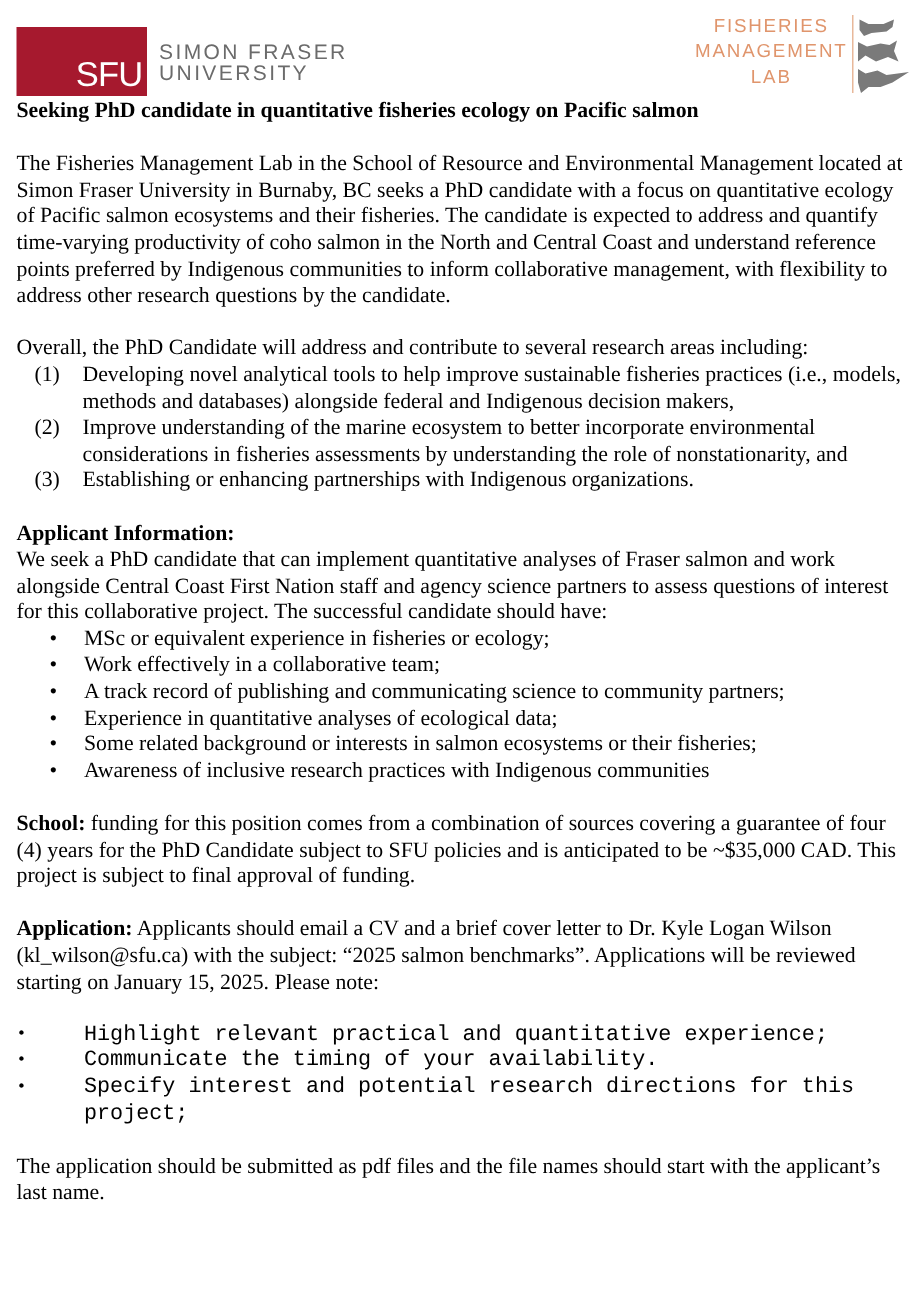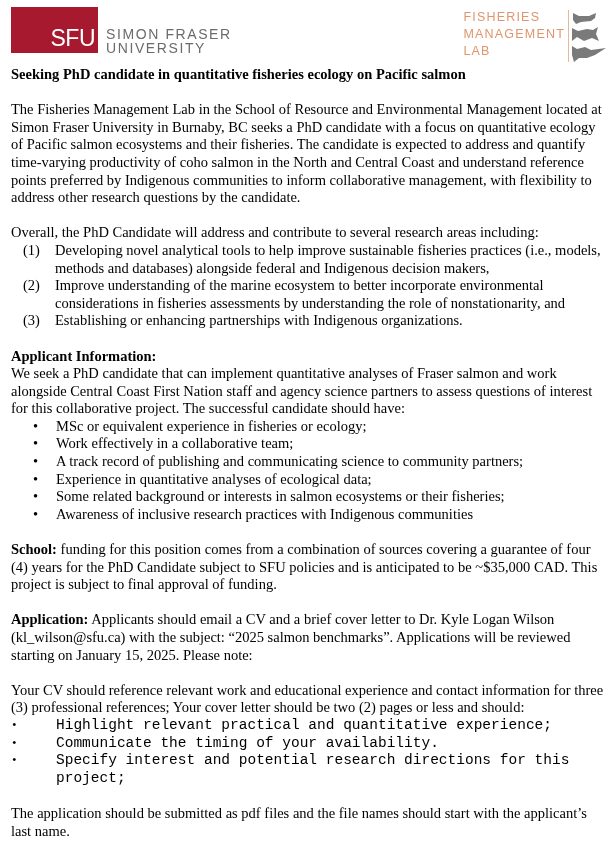--- a/index.html
+++ b/index.html
@@ -1,25 +1,25 @@
 <!DOCTYPE html>
 <html><head>
 <meta charset="utf-8">
 <style>
   html, body { margin: 0; padding: 0; background: #ffffff; }
   body { width: 613px; height: 859px; position: relative; overflow: hidden;
          font-family: "Liberation Serif", "DejaVu Serif", serif; color: #000; }
   .header { position: absolute; left: 0; top: 0; width: 613px; height: 62px; }
-  .sfu-block { position: absolute; left: 11px; top: 7px; width: 87px; height: 46px; background: #a6192e; }
+  .sfu-block { position: absolute; left: 11px; top: 18px; width: 87px; height: 46px; background: #a6192e; }
   .sfu-letters { position: absolute; right: 3px; bottom: 1px; color: #fff;
                  font-family: "Liberation Sans", "DejaVu Sans", sans-serif; font-size: 23px; letter-spacing: -0.5px; }
   .sfu-name { position: absolute; left: 106px; top: 27px; font-family: "Liberation Sans", "DejaVu Sans", sans-serif;
               font-size: 14px; letter-spacing: 1.6px; color: #6b6b6b; line-height: 14px; }
   .fml { position: absolute; right: 0; top: 7px; width: 200px; height: 54px; }
-  .fml-text { position: absolute; right: 48px; top: 2px; text-align: left;
+  .fml-text { position: absolute; right: 48px; top: 2px; text-align: center;
               font-family: "Liberation Sans", "DejaVu Sans", sans-serif; font-size: 12.5px;
               letter-spacing: 1.2px; color: #e0956c; line-height: 17px; }
   .fml-rule { position: absolute; right: 44px; top: 3px; width: 1px; height: 52px; background: #e8b89a; }
   .fml-fish { position: absolute; right: 6px; top: 3px; width: 36px; height: 52px; }
   .doc { position: absolute; left: 11px; top: 66px; width: 595px; font-size: 14.5px; line-height: 17.6px; }
   .doc p { margin: 0; }
   .title { font-weight: bold; margin-bottom: 17.6px !important; }
   .gap { height: 17.6px; }
   .num-list { margin: 0; padding: 0; list-style: none; }
   .num-list li { position: relative; padding-left: 44px; }
@@ -83,21 +83,20 @@
     <li>Awareness of inclusive research practices with Indigenous communities</li>
   </ul>
   <div class="gap"></div>
 
   <p><b>School:</b><span> funding for this position comes from a combination of sources covering a guarantee of four (4) years for the PhD Candidate subject to SFU policies and is anticipated to be ~$35,000 CAD. This project is subject to final approval of funding.</span></p>
   <div class="gap"></div>
 
   <p><b>Application:</b><span> Applicants should email a CV and a brief cover letter to Dr. Kyle Logan Wilson (kl_wilson@sfu.ca) with the subject: “2025 salmon benchmarks”. Applications will be reviewed starting on January 15, 2025. Please note:</span></p>
   <div class="gap"></div>
 
-  <p>Your CV should reference relevant work and educational experience and contact information for three (3) professional references; Your cover letter should be two (2) pages or less and should:</p>
   <ul class="bullets2">
     <li>Highlight relevant practical and quantitative experience;</li>
     <li>Communicate the timing of your availability.</li>
     <li>Specify interest and potential research directions for this project;</li>
   </ul>
   <div class="gap"></div>
 
   <p>The application should be submitted as pdf files and the file names should start with the applicant’s last name.</p>
 </div>
 

